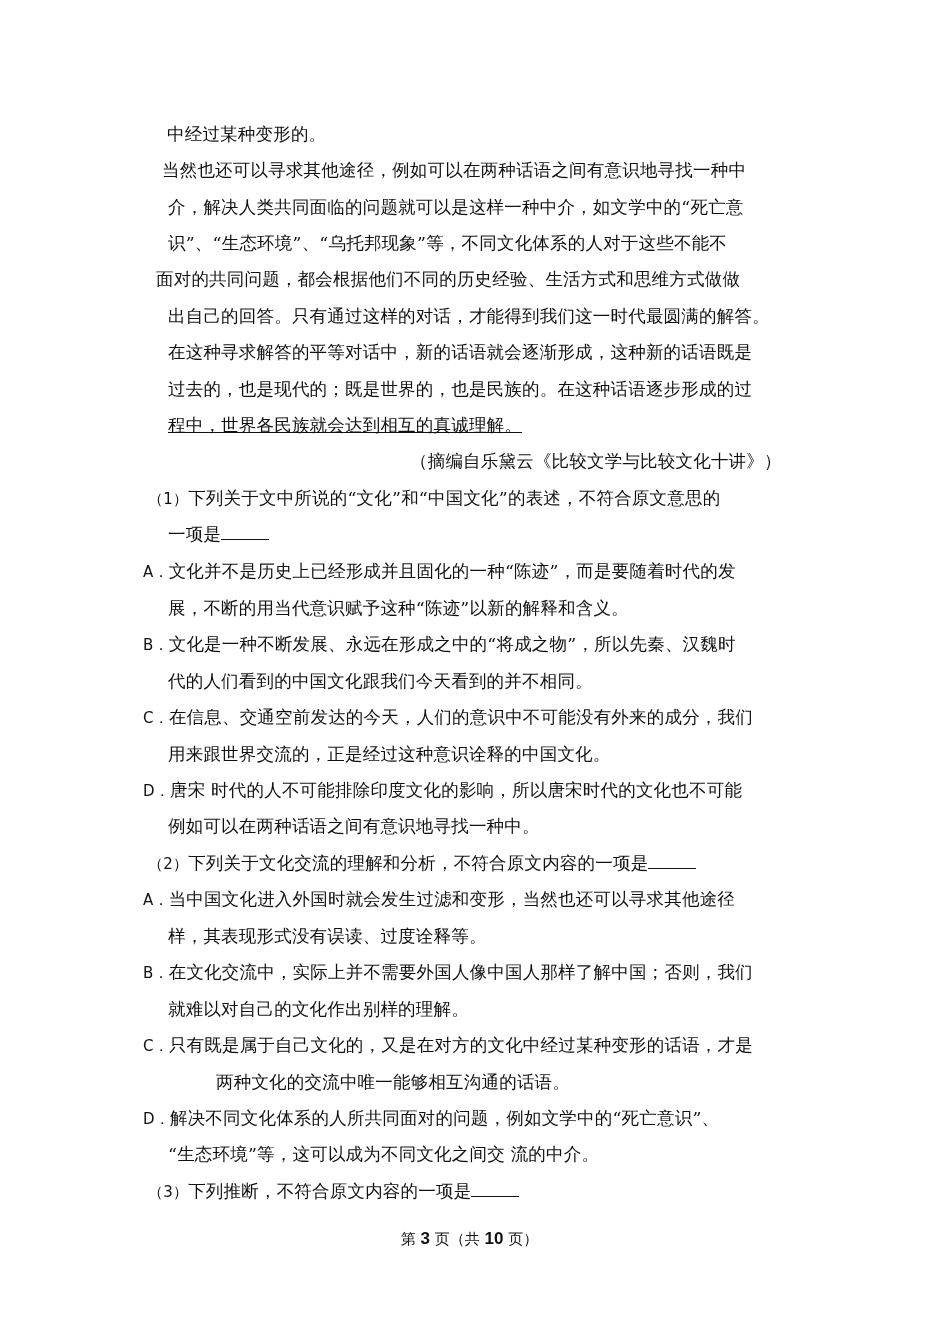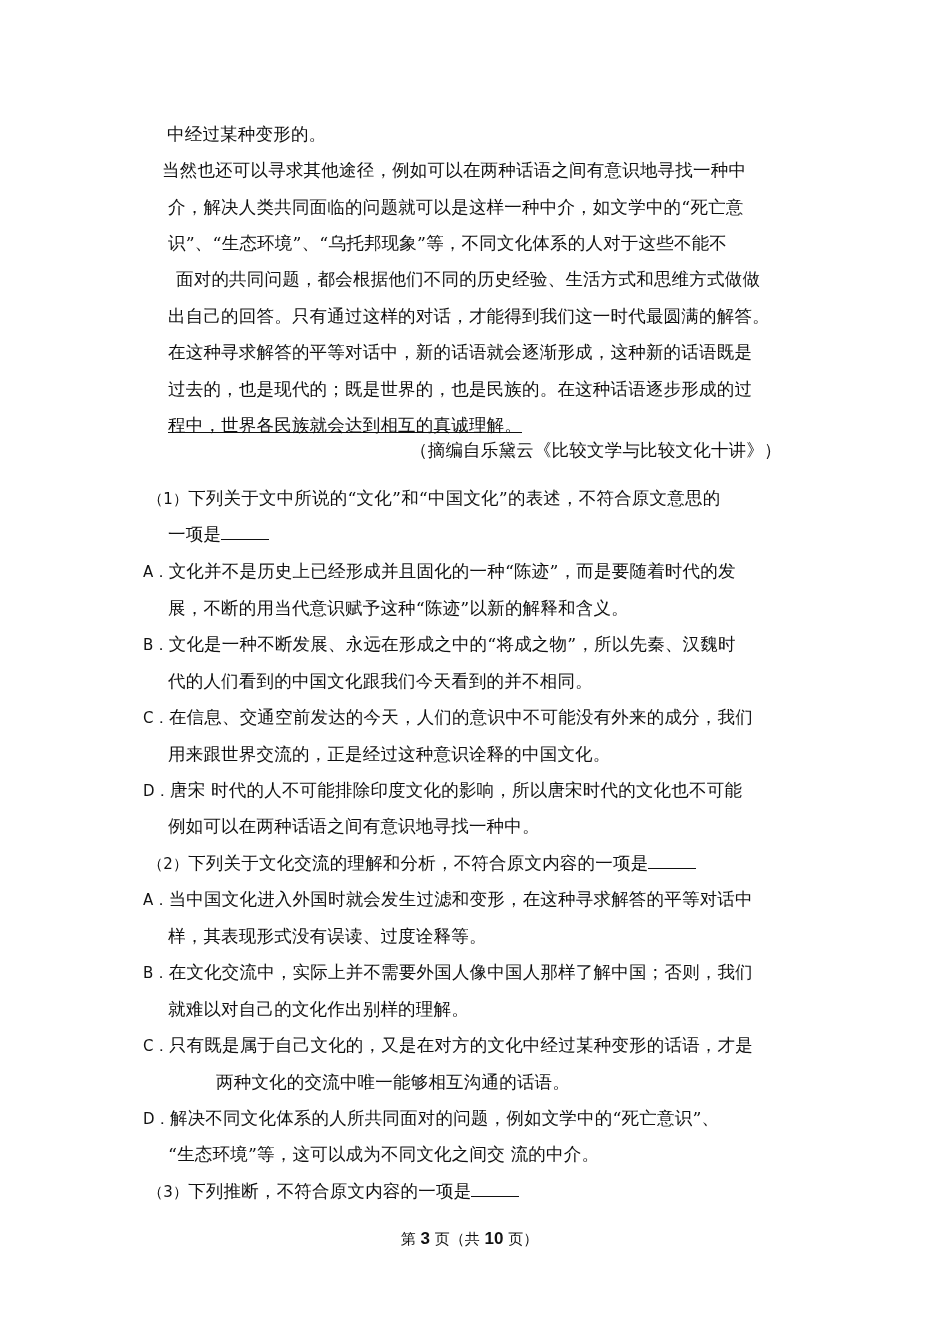--- a/index.html
+++ b/index.html
@@ -53,26 +53,26 @@
     }
   </style>
 </head>
 <body>
 
 <div>
   <div class="line" style="top:123px;left:167px;">中经过某种变形的。</div>
   <div class="line" style="top:159px;left:162px;">当然也还可以寻求其他途径，例如可以在两种话语之间有意识地寻找一种中</div>
   <div class="line" style="top:196px;left:168px;">介，解决人类共同面临的问题就可以是这样一种中介，如文学中的“死亡意</div>
   <div class="line" style="top:232px;left:168px;">识”、“生态环境”、“乌托邦现象”等，不同文化体系的人对于这些不能不</div>
-  <div class="line" style="top:268px;left:176px;">面对的共同问题，都会根据他们不同的历史经验、生活方式和思维方式做做</div>
+  <div class="line" style="top:268px;left:156px;">面对的共同问题，都会根据他们不同的历史经验、生活方式和思维方式做做</div>
   <div class="line" style="top:305px;left:168px;">出自己的回答。只有通过这样的对话，才能得到我们这一时代最圆满的解答。</div>
   <div class="line" style="top:341px;left:168px;">在这种寻求解答的平等对话中，新的话语就会逐渐形成，这种新的话语既是</div>
   <div class="line" style="top:378px;left:168px;">过去的，也是现代的；既是世界的，也是民族的。在这种话语逐步形成的过</div>
   <div class="line" style="top:414px;left:168px;text-decoration:underline;">程中，世界各民族就会达到相互的真诚理解。</div>
-  <div class="line" style="top:439px;left:410px;">（摘编自乐黛云《比较文学与比较文化十讲》）</div>
+  <div class="line" style="top:450px;left:410px;">（摘编自乐黛云《比较文学与比较文化十讲》）</div>
 </div>
 
 <div>
   <div class="line" style="top:487px;left:148px;">
     <span class="qnum">（1）</span><span>下列关于文中所说的“文化”和“中国文化”的表述，不符合原文意思的</span>
   </div>
   <div class="line" style="top:523px;left:168px;">
     <span>一项是</span><span class="blank"></span>
   </div>
 
@@ -96,21 +96,21 @@
   </div>
   <div class="line" style="top:815px;left:168px;">例如可以在两种话语之间有意识地寻找一种中。</div>
 </div>
 
 <div>
   <div class="line" style="top:852px;left:148px;">
     <span class="qnum">（2）</span><span>下列关于文化交流的理解和分析，不符合原文内容的一项是</span><span class="blank"></span>
   </div>
 
   <div class="line" style="top:888px;left:143px;">
-    <span class="label">A．</span><span>当中国文化进入外国时就会发生过滤和变形，在这种寻求解答的平等对话中</span>
+    <span class="label">A．</span><span>当中国文化进入外国时就会发生过滤和变形，当然也还可以寻求其他途径</span>
   </div>
   <div class="line" style="top:925px;left:168px;">样，其表现形式没有误读、过度诠释等。</div>
 
   <div class="line" style="top:961px;left:143px;">
     <span class="label">B．</span><span>在文化交流中，实际上并不需要外国人像中国人那样了解中国；否则，我们</span>
   </div>
   <div class="line" style="top:998px;left:168px;">就难以对自己的文化作出别样的理解。</div>
 
   <div class="line" style="top:1034px;left:143px;">
     <span class="label">C．</span><span>只有既是属于自己文化的，又是在对方的文化中经过某种变形的话语，才是</span>

